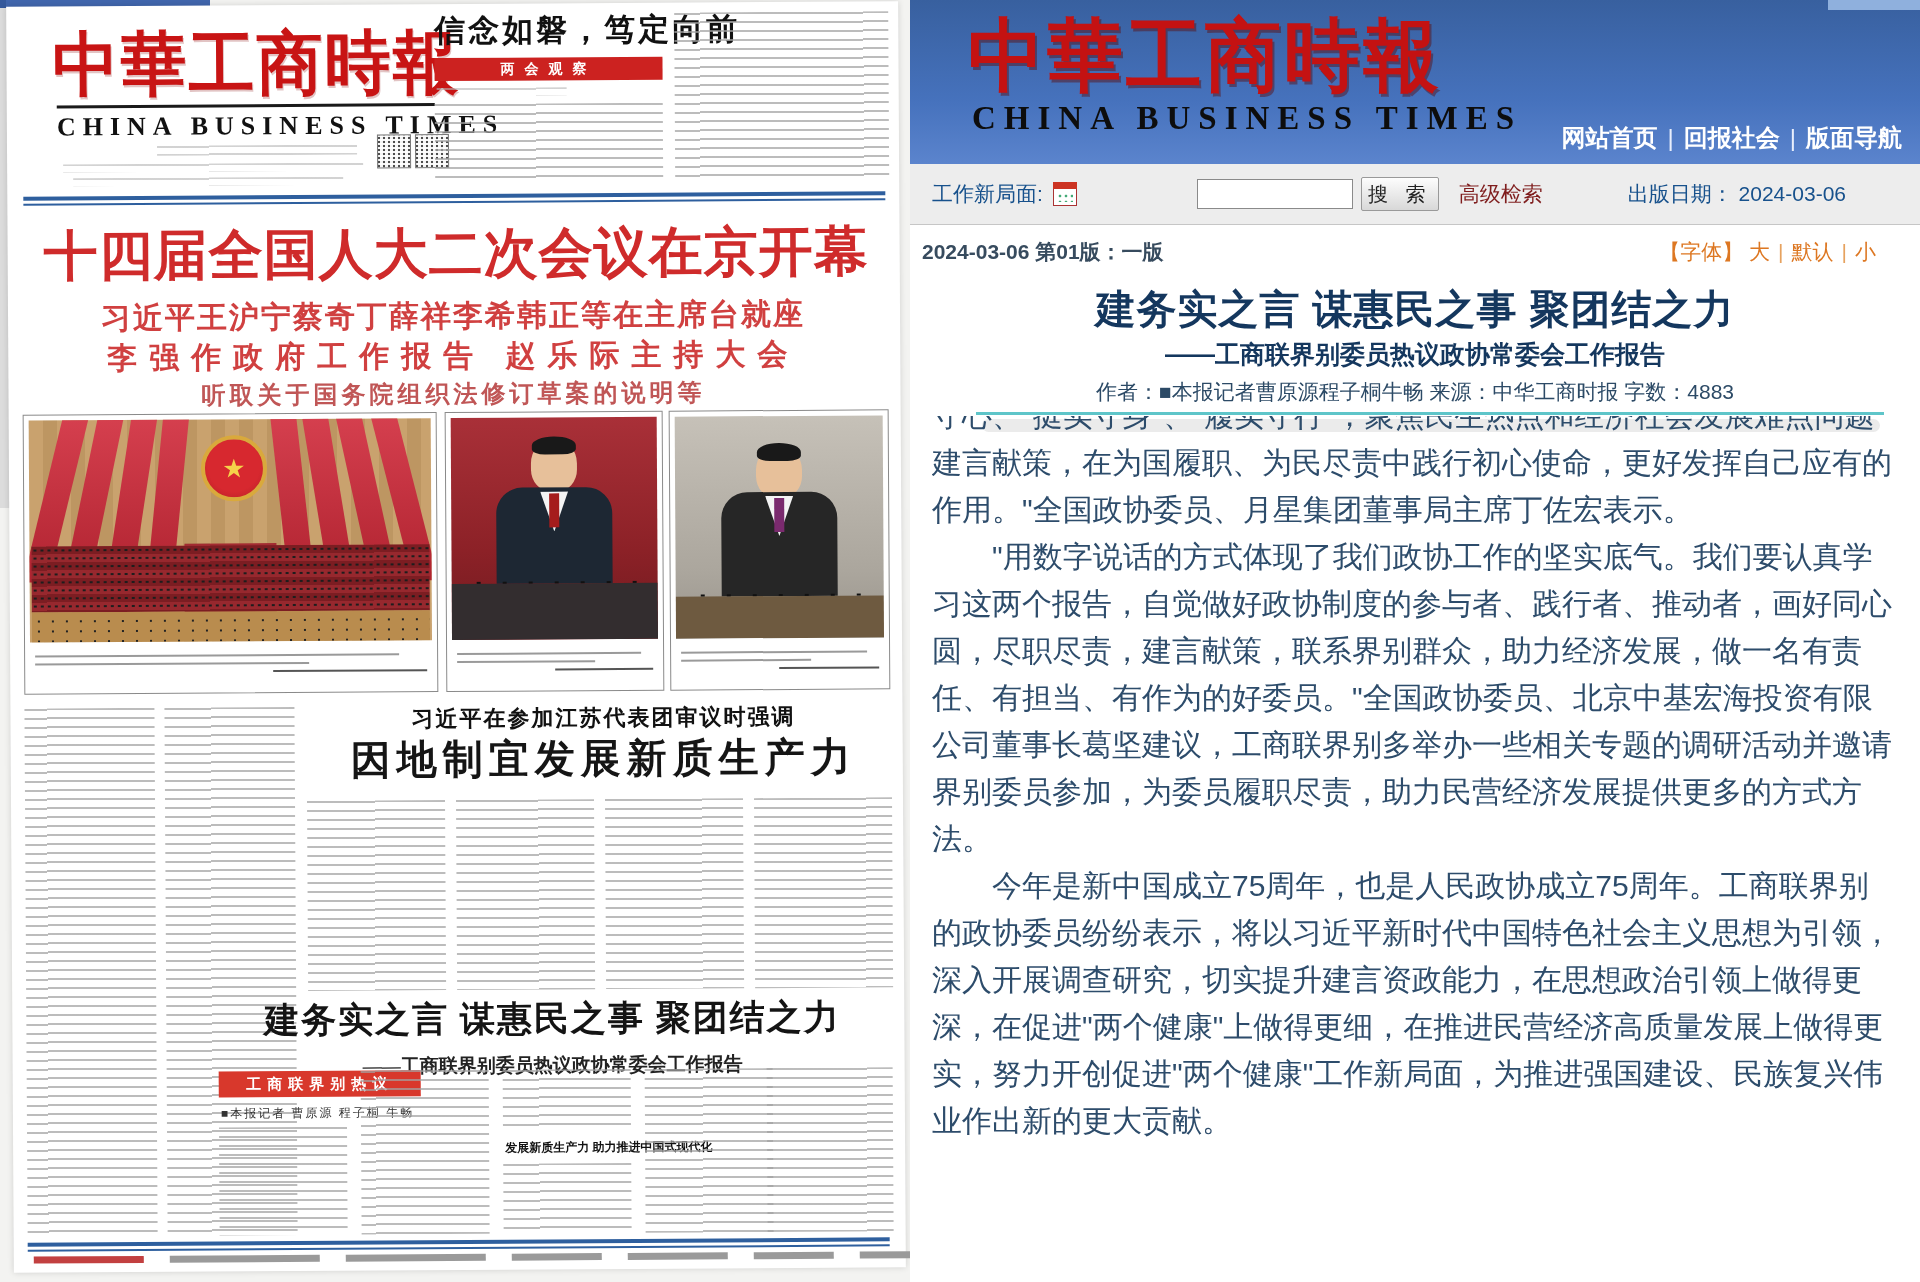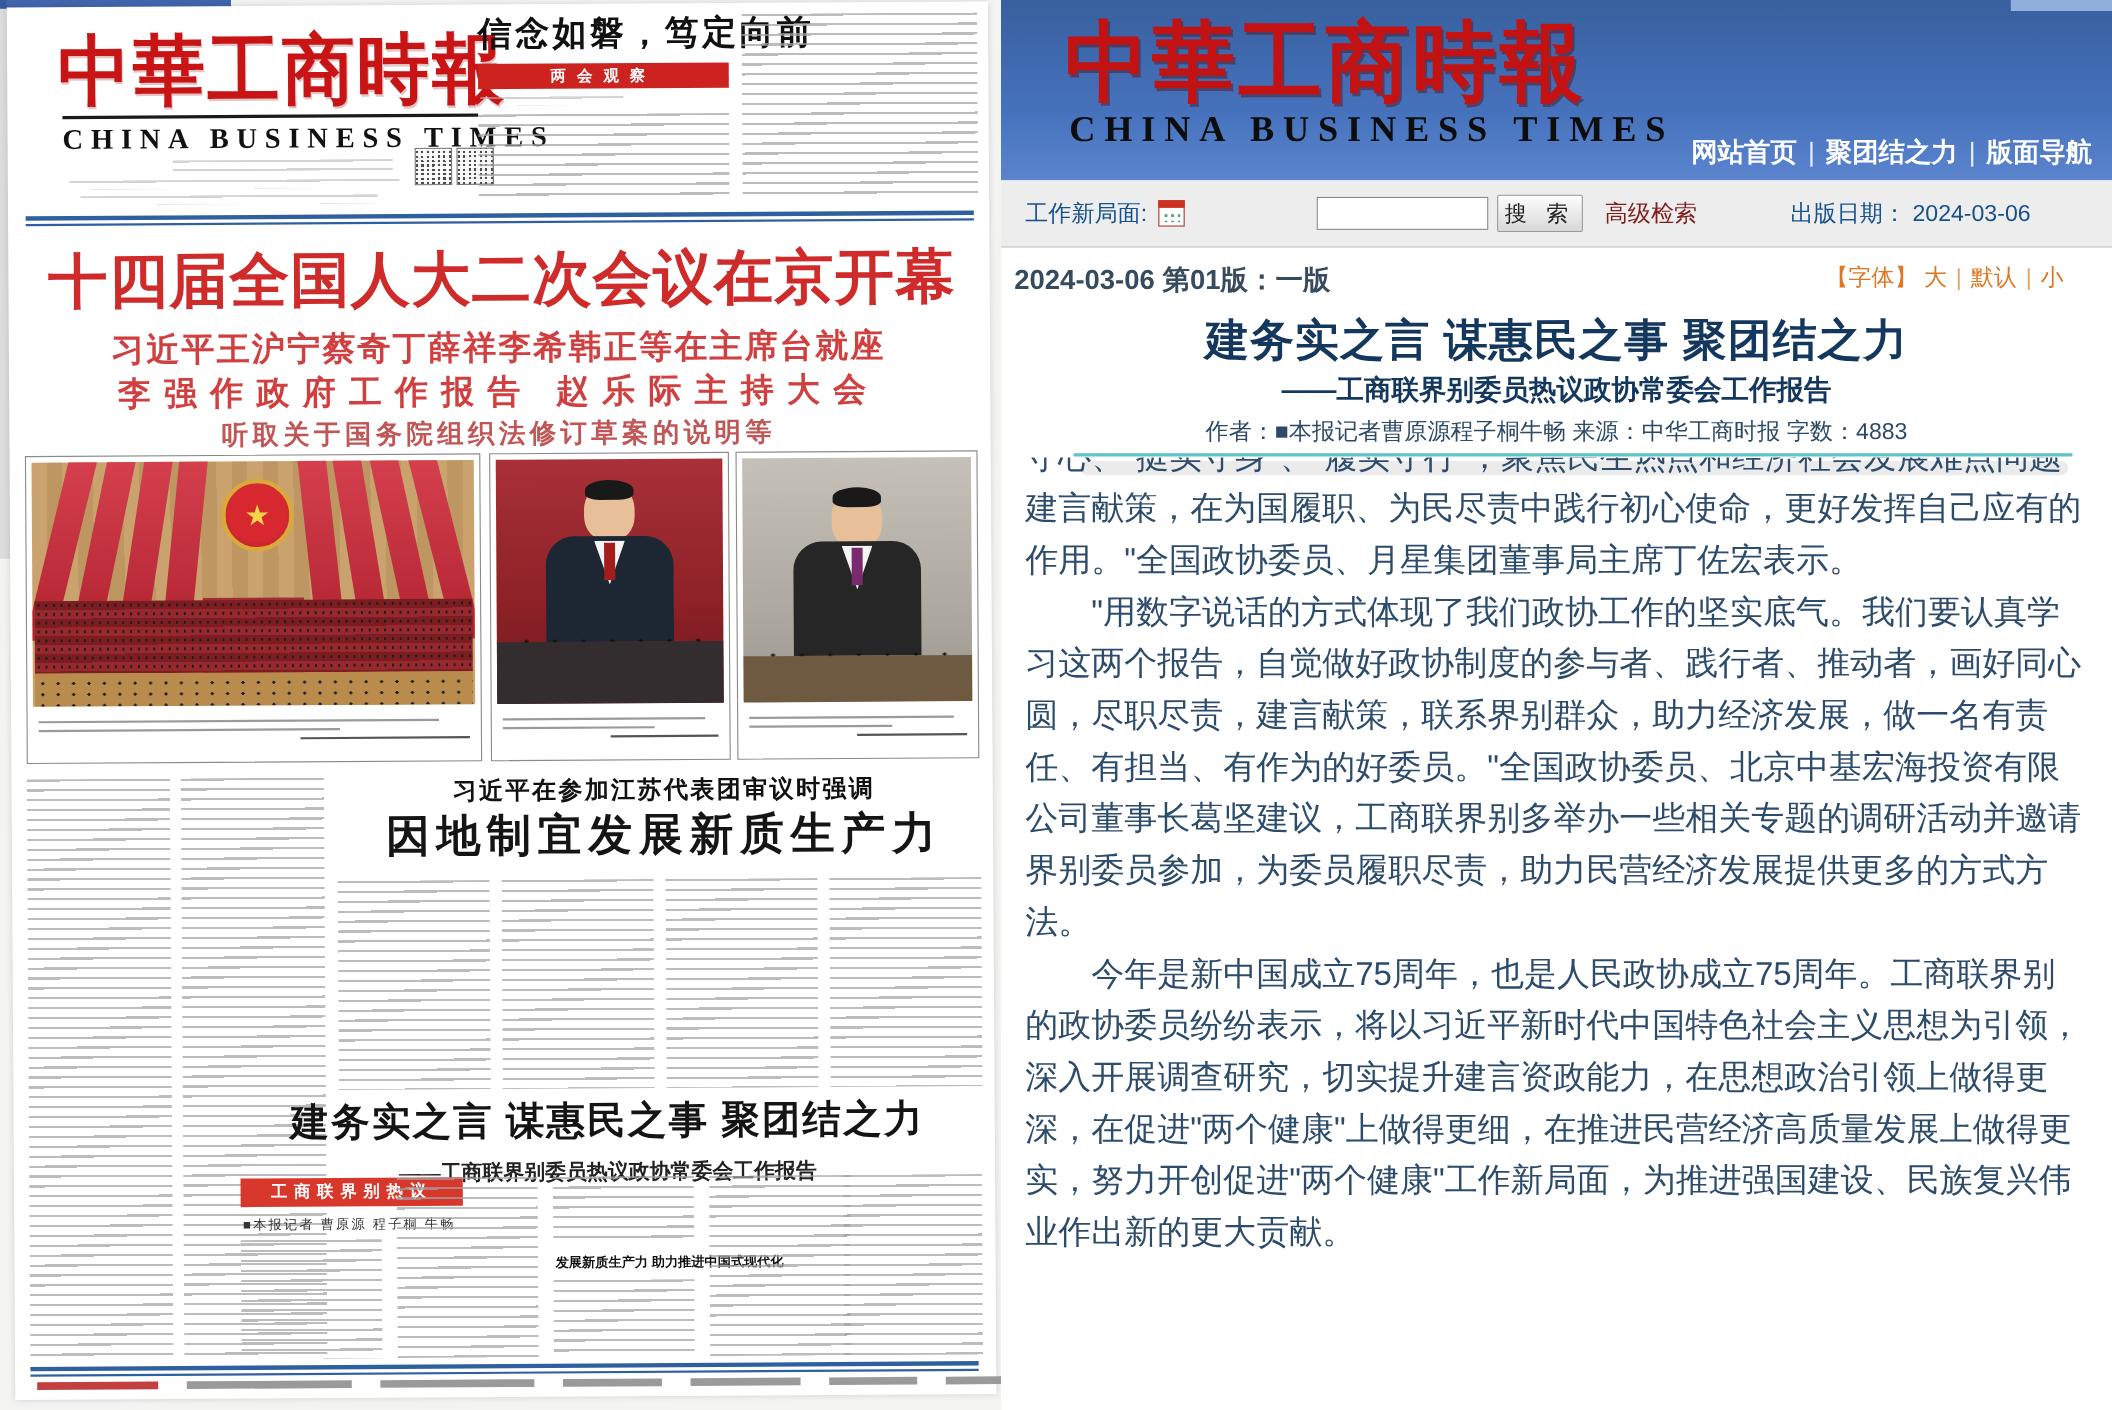--- a/index.html
+++ b/index.html
@@ -97,21 +97,21 @@
   .cal:before{content:"";position:absolute;left:-1px;top:-1px;right:-1px;height:7px;background:#cc3322;}
   .cal:after{content:"";position:absolute;left:3px;top:10px;right:3px;bottom:3px;
       background-image:radial-gradient(#4a7 1.5px,transparent 1.6px);background-size:6px 6px;}
   .search-input{margin-left:120px;width:146px;height:28px;border:1px solid #8a8a8a;background:#fff;
       font-size:18px;padding:0 4px;}
   .search-btn{margin-left:8px;width:78px;height:34px;background:linear-gradient(#fdfdfd,#d8d8d8);
       border:1px solid #999;border-radius:2px;font-size:20px;color:#222;letter-spacing:6px;}
   .adv{margin-left:20px;color:#7f1d1d;font-size:21px;}
   .pubdate{margin-left:auto;margin-right:74px;color:#17518c;font-size:21px;white-space:nowrap;}
   .meta-row{position:absolute;left:0;top:238px;width:1010px;height:32px;}
-  .edition{position:absolute;left:12px;top:0;font-size:25px;font-weight:bold;color:#374b5e;white-space:nowrap;}
+  .edition{position:absolute;left:12px;top:0;font-size:21px;font-weight:bold;color:#374b5e;white-space:nowrap;}
   .fontctl{position:absolute;right:44px;top:0;font-size:21px;color:#dd7722;white-space:nowrap;}
   .fontctl .sep{margin:0 8px;color:#e6a25f;}
   .art-title{position:absolute;left:0;top:282px;width:1010px;text-align:center;
       font-size:40px;font-weight:bold;color:#14375e;letter-spacing:1px;white-space:nowrap;}
   .art-subtitle{position:absolute;left:0;top:338px;width:1010px;text-align:center;
       font-size:25px;font-weight:bold;color:#14375e;white-space:nowrap;}
   .art-author{position:absolute;left:0;top:378px;width:1010px;text-align:center;
       font-size:21px;color:#2c4a66;white-space:nowrap;}
   .teal-rule{position:absolute;left:66px;top:412px;width:908px;height:3px;background:#5ec5c9;}
   .gray-pill{position:absolute;left:72px;top:419px;width:898px;height:13px;background:#ebebeb;border-radius:7px;}
@@ -262,21 +262,21 @@
   </div>
 </div>
 
 <div class="right">
 
   <div class="site-header">
     <div class="corner-tab"></div>
     <div class="hdr-logo">中華工商時報</div>
     <div class="hdr-logo-en">CHINA BUSINESS TIMES</div>
     <div class="hdr-nav">
-      <span>网站首页</span><span class="sep">|</span><span>聚团结之力</span><span class="sep">|</span><span>版面导航</span>
+      <span>网站首页</span><span class="sep">|</span><span>回报社会</span><span class="sep">|</span><span>版面导航</span>
     </div>
   </div>
 
   <div class="toolbar">
     <span class="lbl" style="margin-left:22px;">工作新局面:</span>
     <span class="cal"></span>
     <input class="search-input" type="text" value="" style="">
     <button class="search-btn">搜 索</button>
     <span class="adv">高级检索</span>
     <span class="pubdate"><span>出版日期：</span> <span>2024-03-06</span></span>

